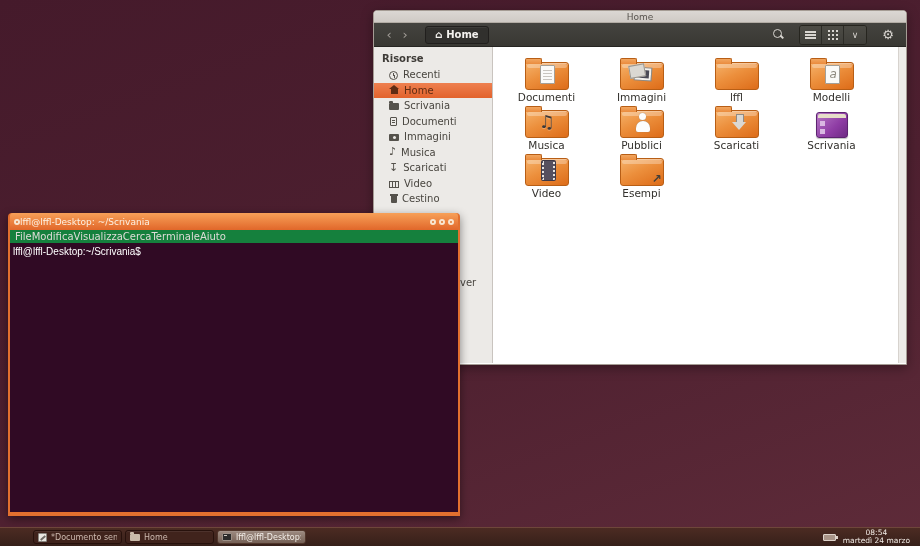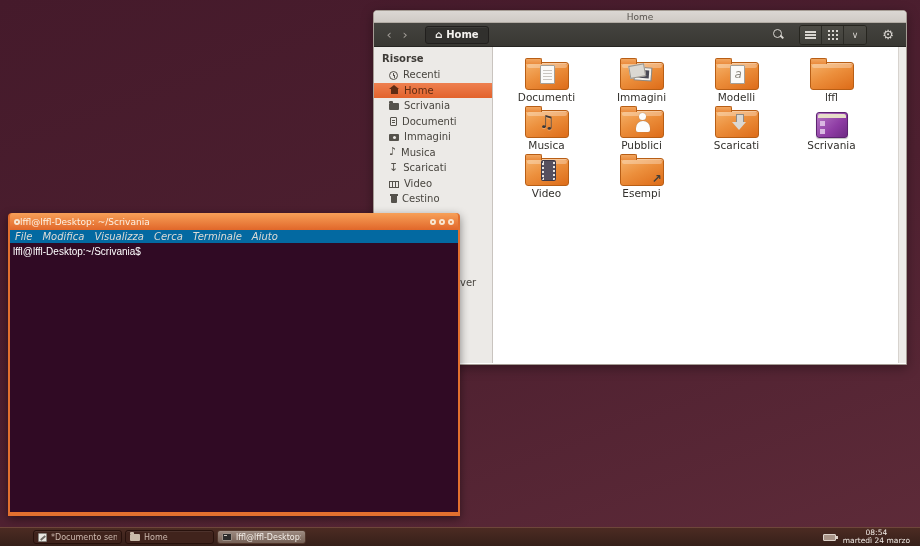--- a/index.html
+++ b/index.html
@@ -131,22 +131,22 @@
     box-shadow:0 3px 10px rgba(0,0,0,.45); z-index:3;
   }
   .term-titlebar {
     height:17px; display:flex; align-items:center; position:relative;
     background:linear-gradient(#f7a058,#e1672a); border-radius:3px 3px 0 0; padding:0 4px;
   }
   .term-title { flex:1; text-align:left; font-size:9px; color:#fdf1e4; }
   .wc { width:6px; height:6px; border-radius:50%; background:#dd7631; border:2px solid #f8e6d1; flex:none; }
   .wc-group { display:flex; gap:3px; }
   .term-menubar {
-    height:13px; background:#0369a1; color:#dedcd7; font-size:10px;
-    display:flex; align-items:center; gap:10px; padding-left:5px;font-style:italic;
+    height:13px; background:#15803d; color:#dedcd7; font-size:10px;
+    display:flex; align-items:center; padding-left:5px;
   }
   .term-content {
     height:269px; background:#300a24; color:#ffffff;
     font-family:Liberation Sans, sans-serif; font-size:10px; padding:3px 3px;
   }
 
   
   .taskbar {
     position:absolute; left:0; bottom:0; width:920px; height:19px;
     background:linear-gradient(#4c2b23,#36201a); border-top:1px solid #6e463a;
@@ -262,31 +262,31 @@
         <div class="file-item">
           <div class="fi-icon">
               <div class="folder">
                 <span class="em em-photos"></span>
               </div>
             </div>
           <div class="file-label">Immagini</div>
         </div>
         <div class="file-item">
           <div class="fi-icon">
+              <div class="folder"></div>
+            </div>
+          <div class="file-label">lffl</div>
+        </div>
+        <div class="file-item">
+          <div class="fi-icon">
               <div class="folder">
                 <span class="em em-template"></span>
               </div>
             </div>
           <div class="file-label">Modelli</div>
-        </div>
-        <div class="file-item">
-          <div class="fi-icon">
-              <div class="folder"></div>
-            </div>
-          <div class="file-label">lffl</div>
         </div>
         <div class="file-item">
           <div class="fi-icon">
               <div class="folder">
                 <span class="em em-music">♫</span>
               </div>
             </div>
           <div class="file-label">Musica</div>
         </div>
         <div class="file-item">

